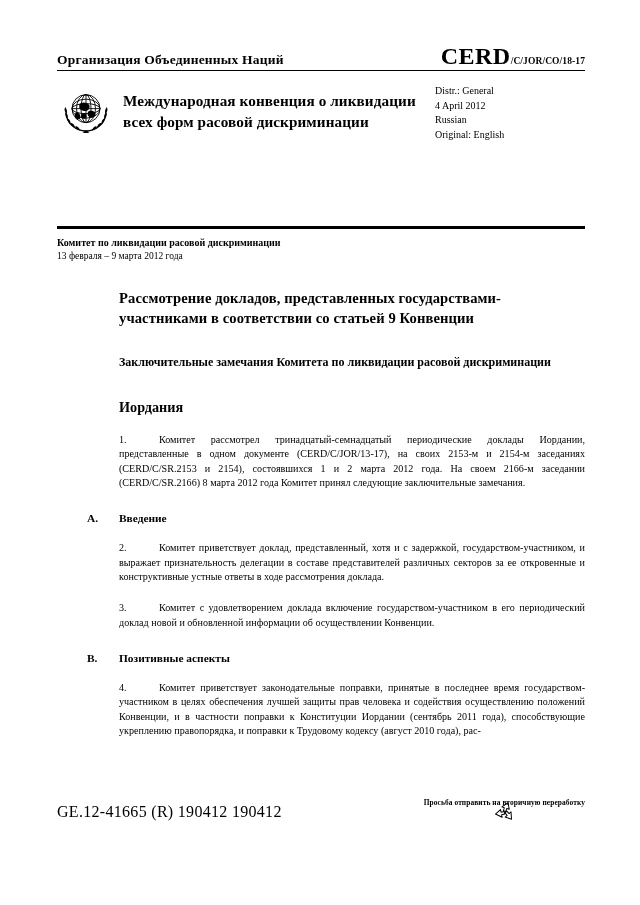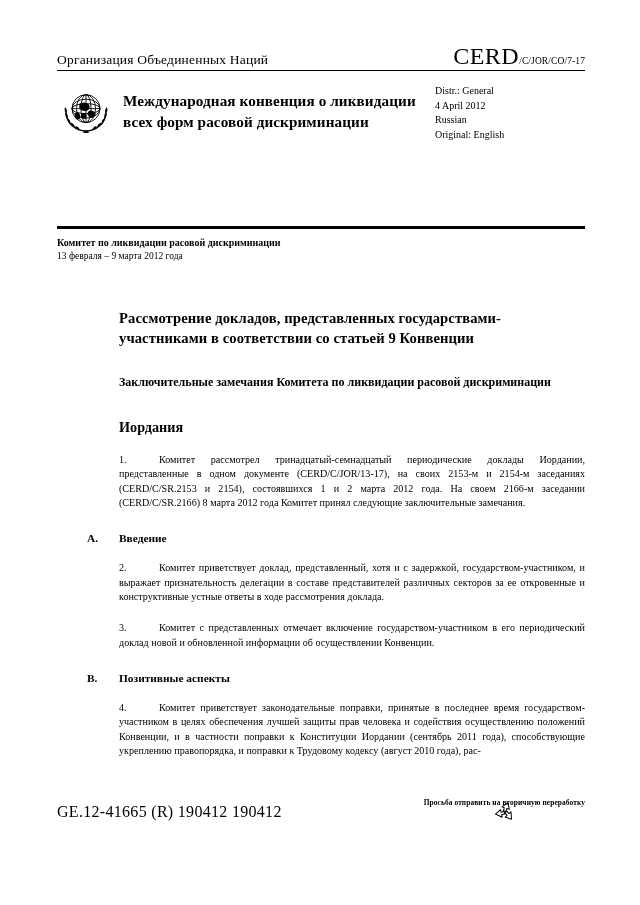--- a/index.html
+++ b/index.html
@@ -24,20 +24,21 @@
     position: absolute;
     left: 57px;
     top: 44px;
     width: 528px;
   }
   .masthead-top {
     display: flex;
     align-items: flex-end;
     justify-content: space-between;
     padding-bottom: 2px;
+    font-weight: bold;
   }
   .org-name {
     font-size: 13.5px;
     letter-spacing: 0.2px;
     line-height: 1.1;
     white-space: nowrap;
   }
   .symbol-block {
     display: flex;
     align-items: baseline;
@@ -123,21 +124,21 @@
   }
   .committee-dates {
     font-size: 9.5px;
     line-height: 1.4;
   }
 
   
   .content {
     position: absolute;
     left: 57px;
-    top: 309px;
+    top: 289px;
     width: 528px;
   }
   .indent-block { margin-left: 62px; }
 
   h1.title-main {
     font-weight: bold;
     font-size: 14.6px;
     line-height: 1.37;
     margin: 0;
     letter-spacing: 0.1px;
@@ -219,21 +220,21 @@
 </head>
 <body>
 
 <div class="page">
 
   <div class="masthead">
     <div class="masthead-top">
       <div class="org-name">Организация Объединенных Наций</div>
       <div class="symbol-block">
         <span class="symbol-main">CERD</span>
-        <span class="symbol-sub">/C/JOR/CO/7-17</span>
+        <span class="symbol-sub">/C/JOR/CO/18-17</span>
       </div>
     </div>
     <hr class="rule-thin">
 
     <div class="masthead-body">
       <div class="emblem">
         <svg viewBox="0 0 100 100" width="56" height="56" aria-hidden="true">
           <g fill="none" stroke="#000" stroke-width="1.6">
             <circle cx="50" cy="44" r="25"></circle>
             <ellipse cx="50" cy="44" rx="25" ry="9"></ellipse>
@@ -302,21 +303,21 @@
     <div class="section-head">
       <div class="letter">A.</div>
       <div class="label">Введение</div>
     </div>
 
     <div class="indent-block">
       <p class="para">
         <span class="num">2.</span><span>Комитет приветствует доклад, представленный, хотя и с задержкой, государством-участником, и выражает признательность делегации в составе представителей различных секторов за ее откровенные и конструктивные устные ответы в ходе рассмотрения доклада.</span>
       </p>
       <p class="para">
-        <span class="num">3.</span><span>Комитет с представленных отмечает включение государством-участником в его периодический доклад новой и обновленной информации об осуществлении Конвенции.</span>
+        <span class="num">3.</span><span>Комитет с удовлетворением доклада включение государством-участником в его периодический доклад новой и обновленной информации об осуществлении Конвенции.</span>
       </p>
     </div>
 
     <div class="section-head">
       <div class="letter">B.</div>
       <div class="label">Позитивные аспекты</div>
     </div>
 
     <div class="indent-block">
       <p class="para">

